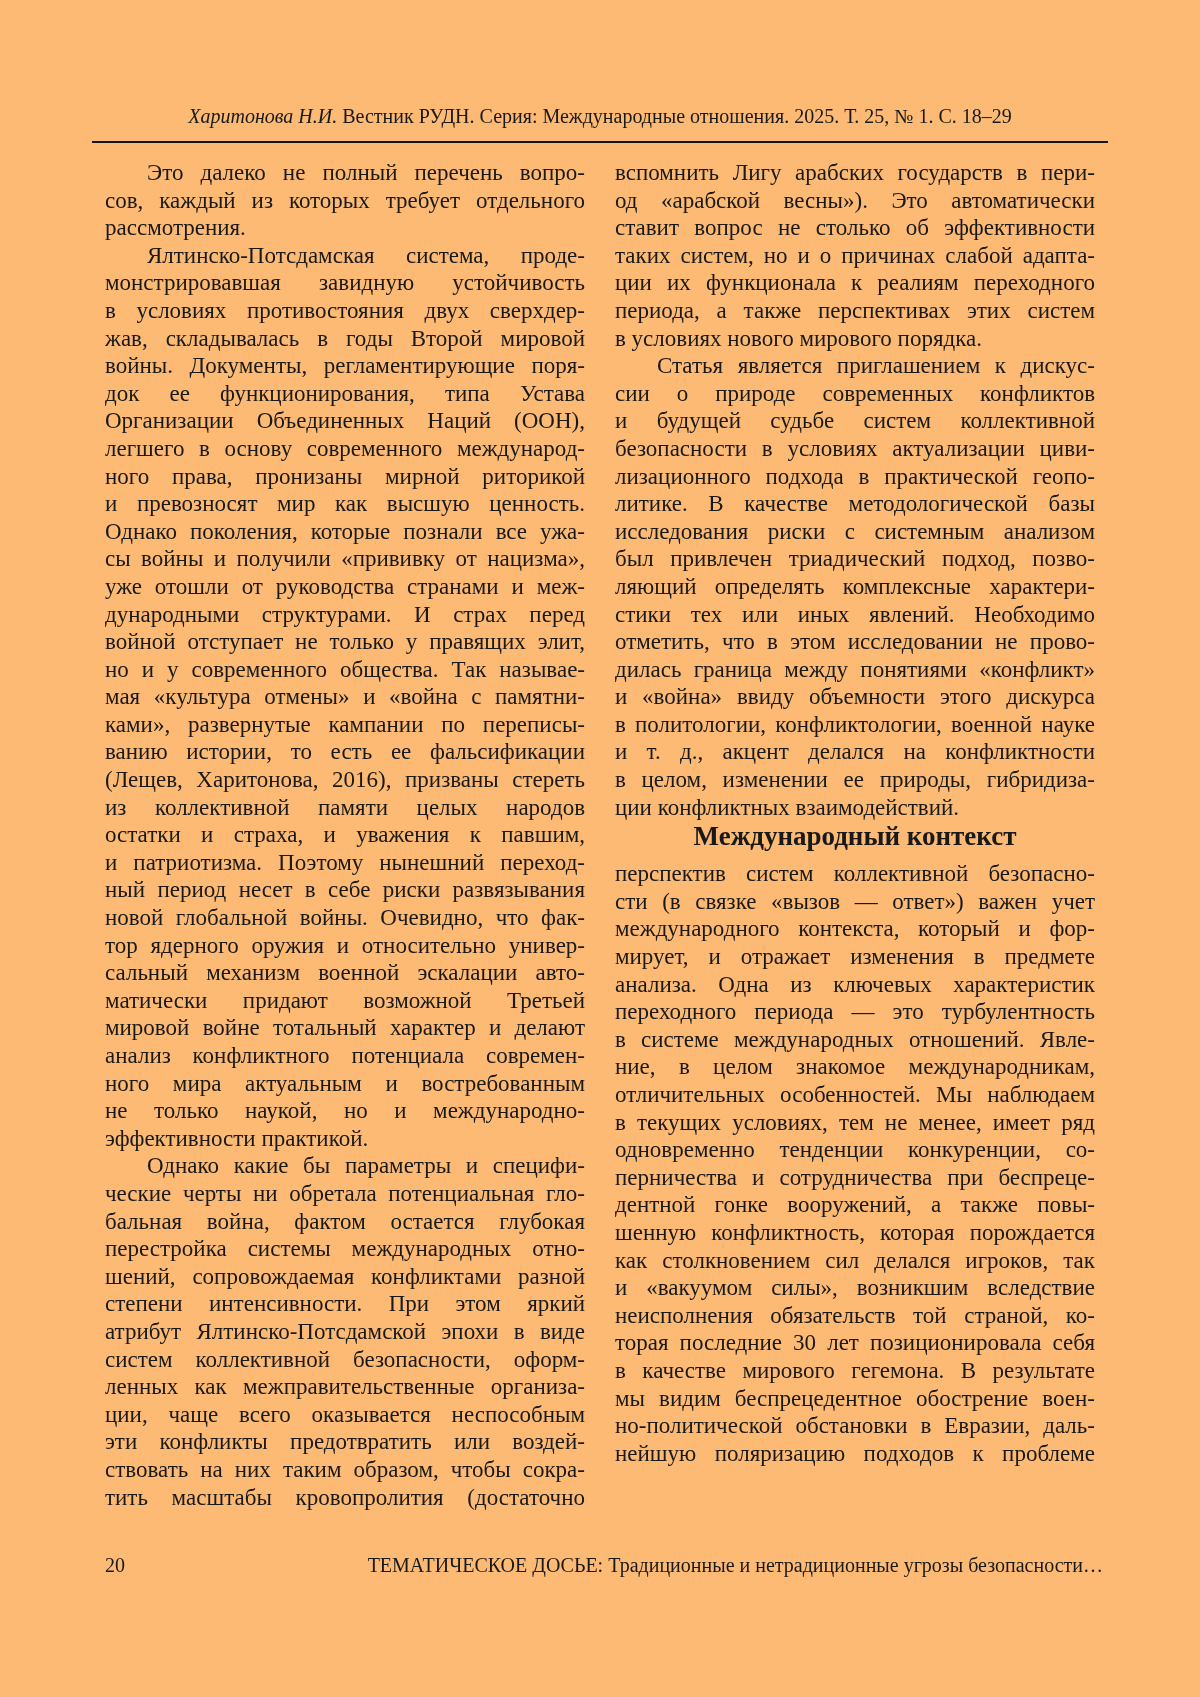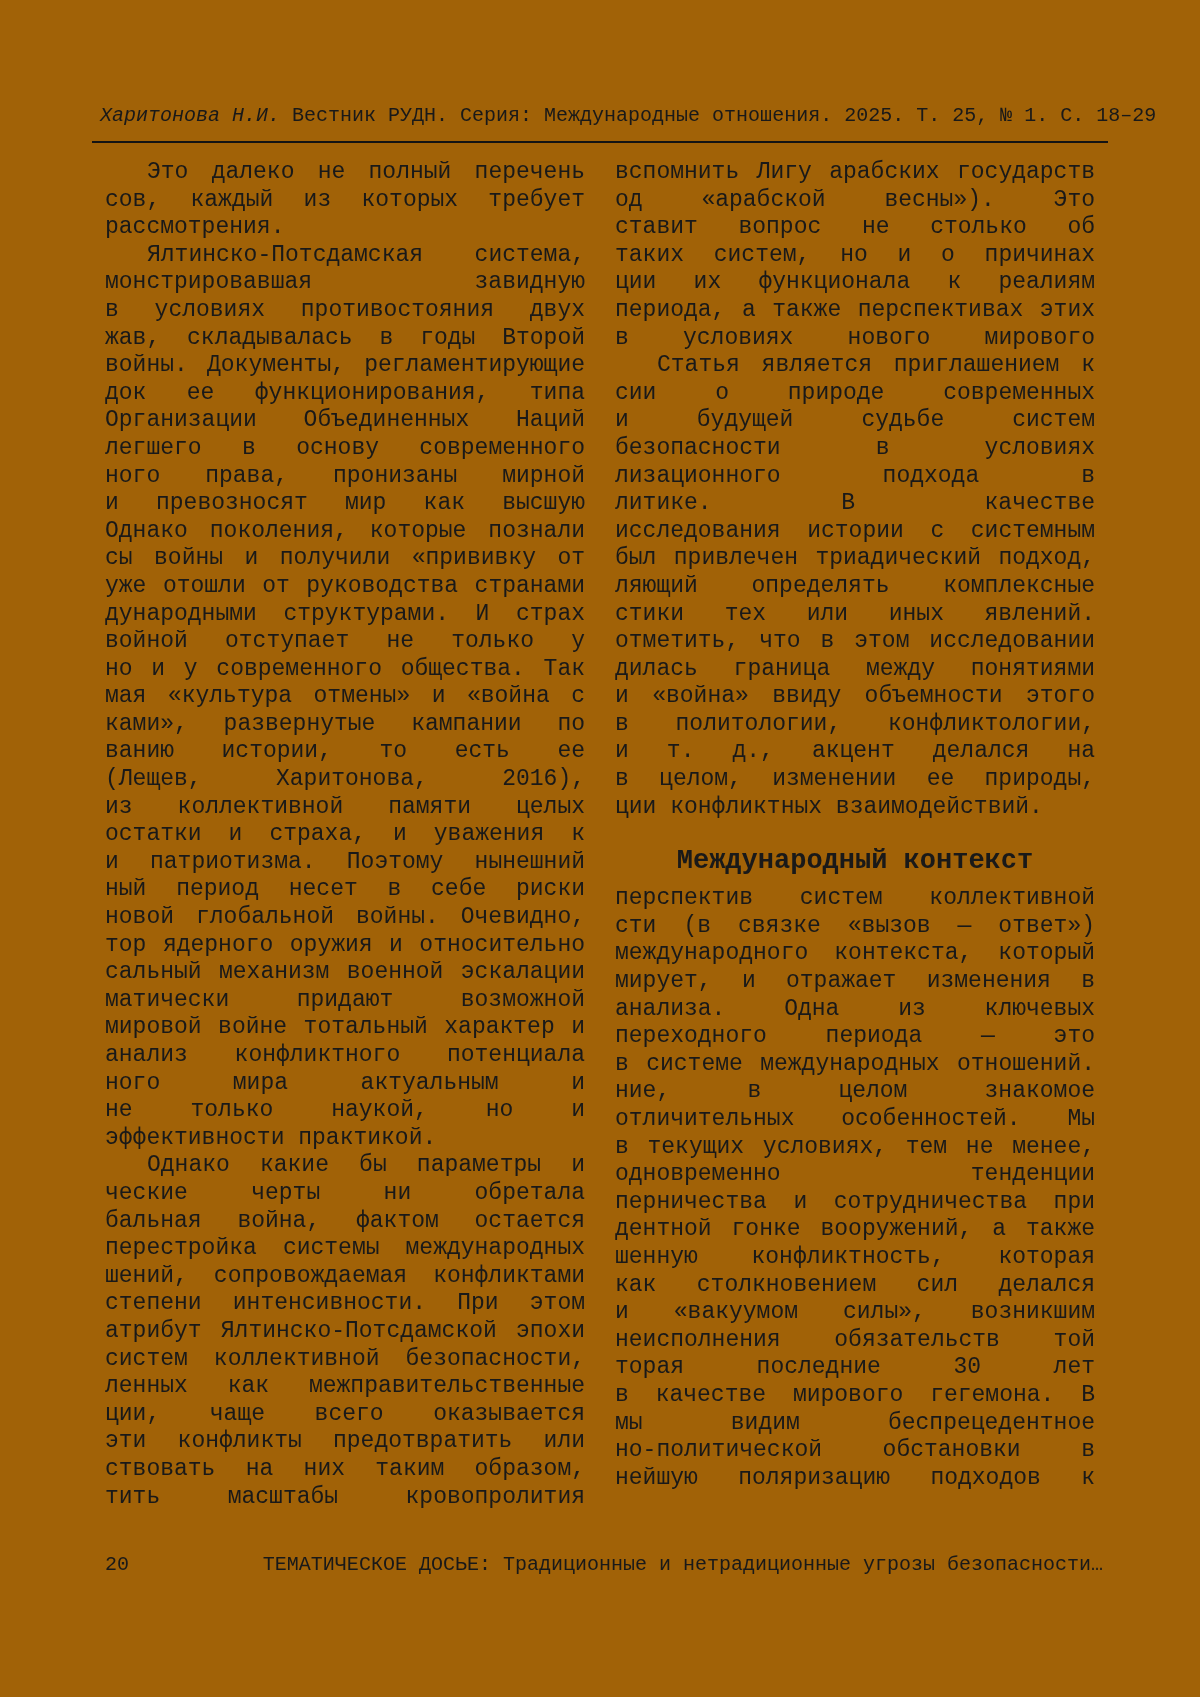--- a/index.html
+++ b/index.html
@@ -11,22 +11,21 @@
     width: 1200px;
     height: 1697px;
     position: relative;
     font-family: "Liberation Serif", "DejaVu Serif", serif;
     color: #191919;
     overflow: hidden;
   }
   .page {
     position: absolute;
     inset: 0;
-    background: #a16207;
-    font-family: Liberation Mono, monospace;
+    background: #fdba74;
   }
   .header {
     position: absolute;
     top: 104px;
     left: 100px;
     width: 1000px;
     text-align: center;
     font-size: 20px;
     line-height: 24px;
     white-space: nowrap;
@@ -68,21 +67,20 @@
   .line.indent { padding-left: 42px; }
   .line.lastleft {
     text-align-last: left;
     -moz-text-align-last: left;
   }
   .heading {
     font-size: 27px;
     font-weight: bold;
     line-height: 30px;
     text-align: center;
-    margin-top: 25px;
     margin-bottom: 9px;
   }
   .footer {
     position: absolute;
     top: 1552px;
     left: 105px;
     width: 998px;
     font-size: 20px;
     line-height: 26px;
   }
@@ -178,21 +176,21 @@
           <div class="line">периода, а также перспективах этих систем</div>
           <div class="line lastleft">в условиях нового мирового порядка.</div>
         </div>
         <div class="para">
           <div class="line indent">Статья является приглашением к дискус-</div>
           <div class="line">сии о природе современных конфликтов</div>
           <div class="line">и будущей судьбе систем коллективной</div>
           <div class="line">безопасности в условиях актуализации циви-</div>
           <div class="line">лизационного подхода в практической геопо-</div>
           <div class="line">литике. В качестве методологической базы</div>
-          <div class="line">исследования истории с системным анализом</div>
+          <div class="line">исследования риски с системным анализом</div>
           <div class="line">был привлечен триадический подход, позво-</div>
           <div class="line">ляющий определять комплексные характери-</div>
           <div class="line">стики тех или иных явлений. Необходимо</div>
           <div class="line">отметить, что в этом исследовании не прово-</div>
           <div class="line">дилась граница между понятиями «конфликт»</div>
           <div class="line">и «война» ввиду объемности этого дискурса</div>
           <div class="line">в политологии, конфликтологии, военной науке</div>
           <div class="line">и т. д., акцент делался на конфликтности</div>
           <div class="line">в целом, изменении ее природы, гибридиза-</div>
           <div class="line lastleft">ции конфликтных взаимодействий.</div>

